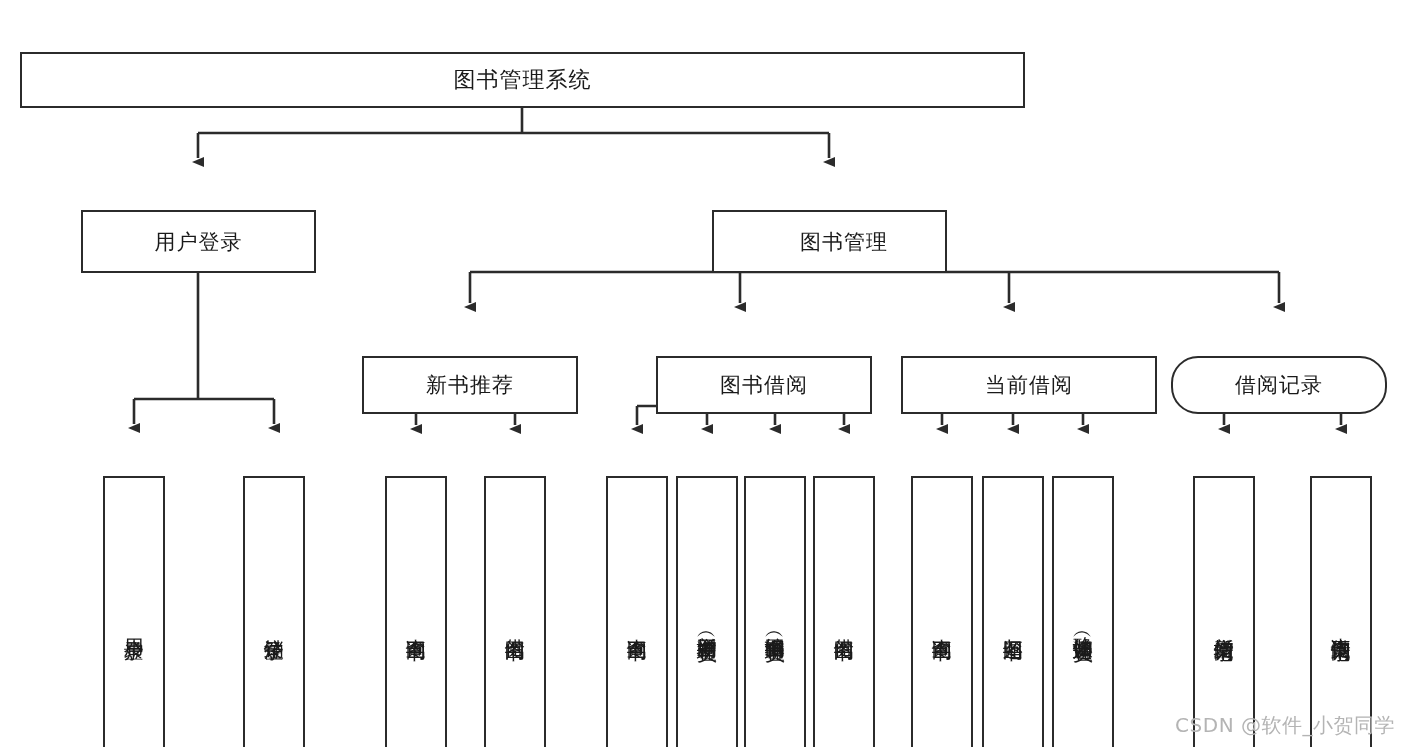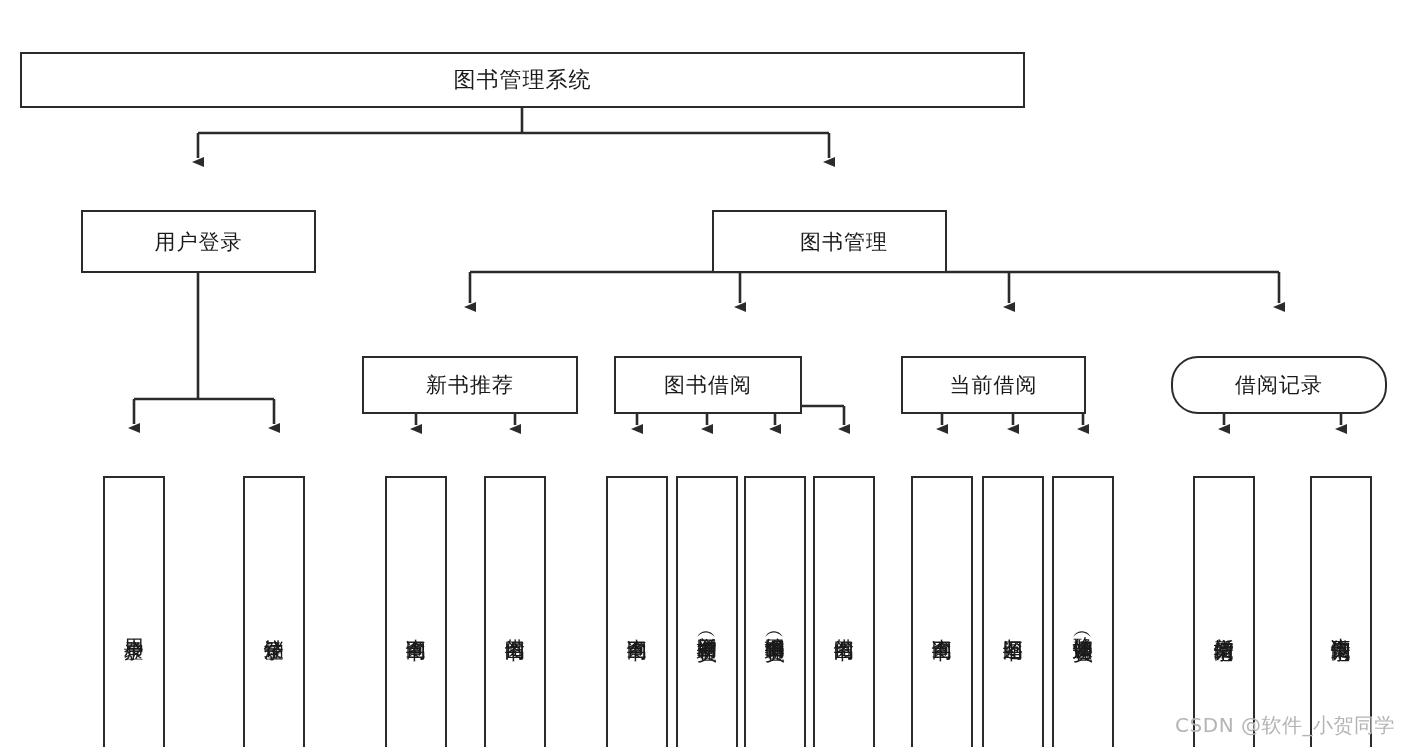--- a/index.html
+++ b/index.html
@@ -119,22 +119,22 @@
       <path d="M1341,406 L1341,425" marker-end="url(#arrow)"></path>
     </g>
   </svg>
 
   <div class="node h root" style="left: 20px; top: 12px; width: 1005px; height: 56px;">图书管理系统</div>
 
   <div class="node h" style="left: 81px; top: 170px; width: 235px; height: 63px;">用户登录</div>
   <div class="node h" style="left: 712px; top: 170px; width: 235px; height: 63px; padding-left: 29px;">图书管理</div>
 
   <div class="node h" style="left: 362px; top: 316px; width: 216px; height: 58px;">新书推荐</div>
-  <div class="node h" style="left: 614px; top: 316px; width: 188px; height: 58px;">图书借阅</div>
-  <div class="node h" style="left: 901px; top: 316px; width: 185px; height: 58px;">当前借阅</div>
+  <div class="node h" style="left: 656px; top: 316px; width: 216px; height: 58px;">图书借阅</div>
+  <div class="node h" style="left: 901px; top: 316px; width: 256px; height: 58px;">当前借阅</div>
   <div class="node h" style="left: 1171px; top: 316px; width: 216px; height: 58px; border-radius: 27px;">借阅记录</div>
 
   <div class="node v" style="left: 103px; top: 436px; width: 62px; height: 298px;">用户登录</div>
   <div class="node v" style="left: 243px; top: 436px; width: 62px; height: 298px;">注销登录</div>
   <div class="node v" style="left: 385px; top: 436px; width: 62px; height: 298px;">查询图书</div>
   <div class="node v" style="left: 484px; top: 436px; width: 62px; height: 298px;">借阅图书</div>
   <div class="node v" style="left: 606px; top: 436px; width: 62px; height: 298px;">查询图书</div>
   <div class="node v" style="left: 676px; top: 436px; width: 62px; height: 298px;">新增图书（管理员）</div>
   <div class="node v" style="left: 744px; top: 436px; width: 62px; height: 298px;">编辑图书（管理员）</div>
   <div class="node v" style="left: 813px; top: 436px; width: 62px; height: 298px;">借阅图书</div>

